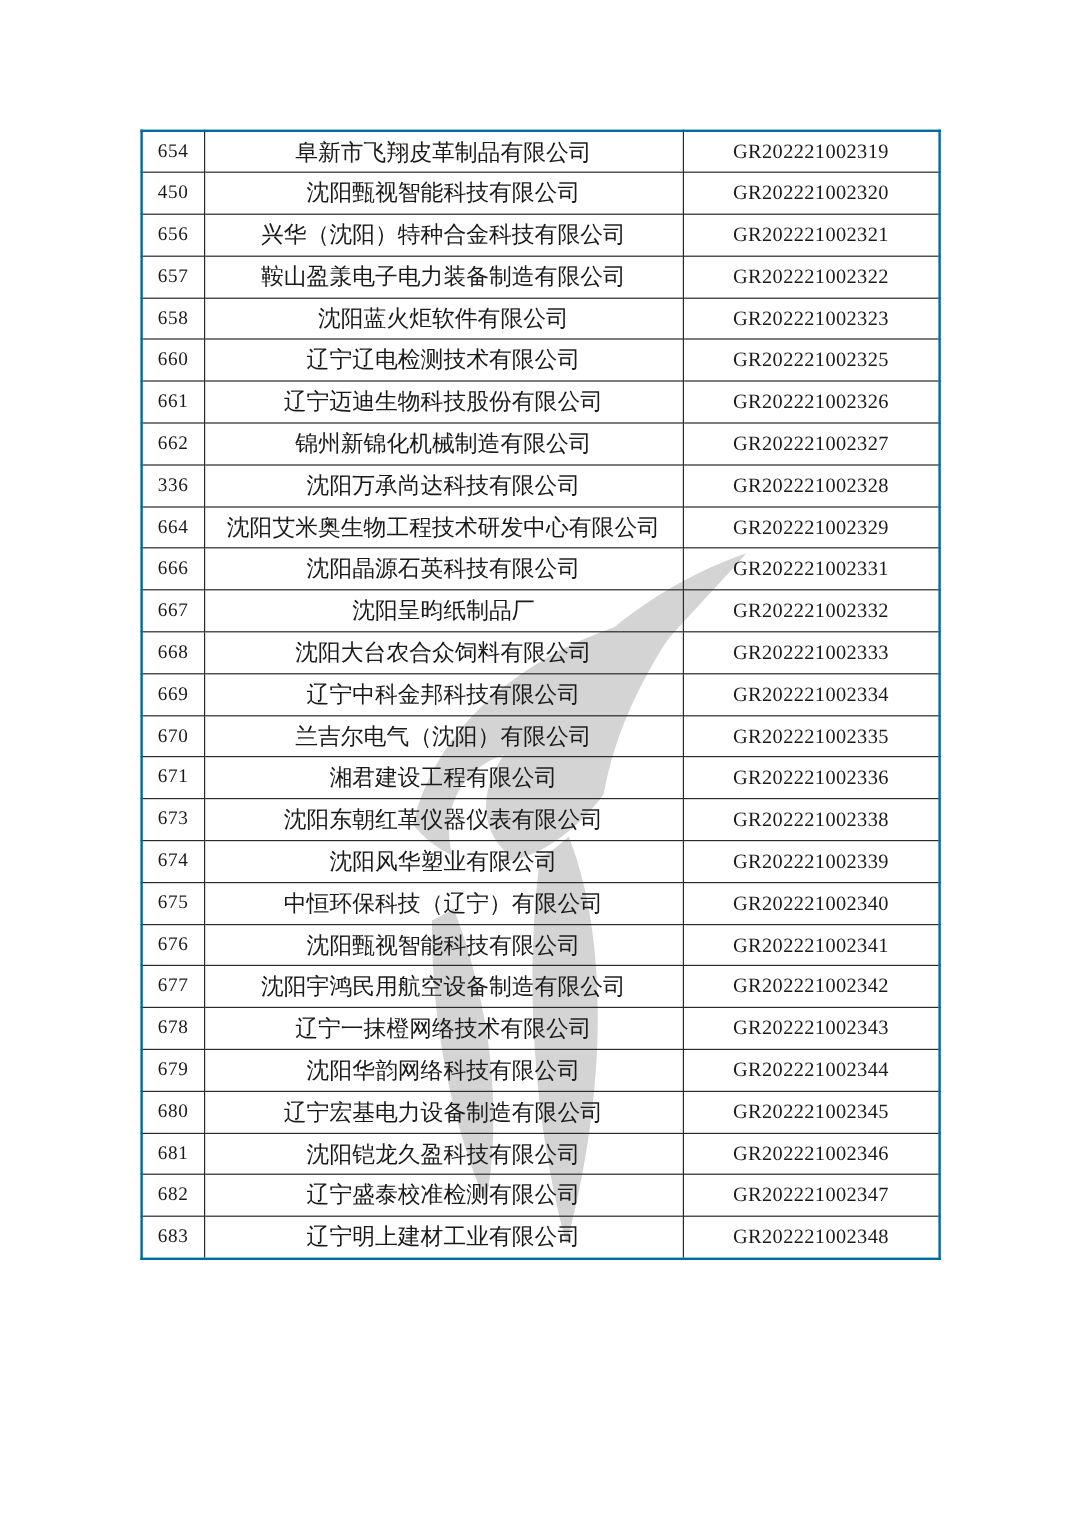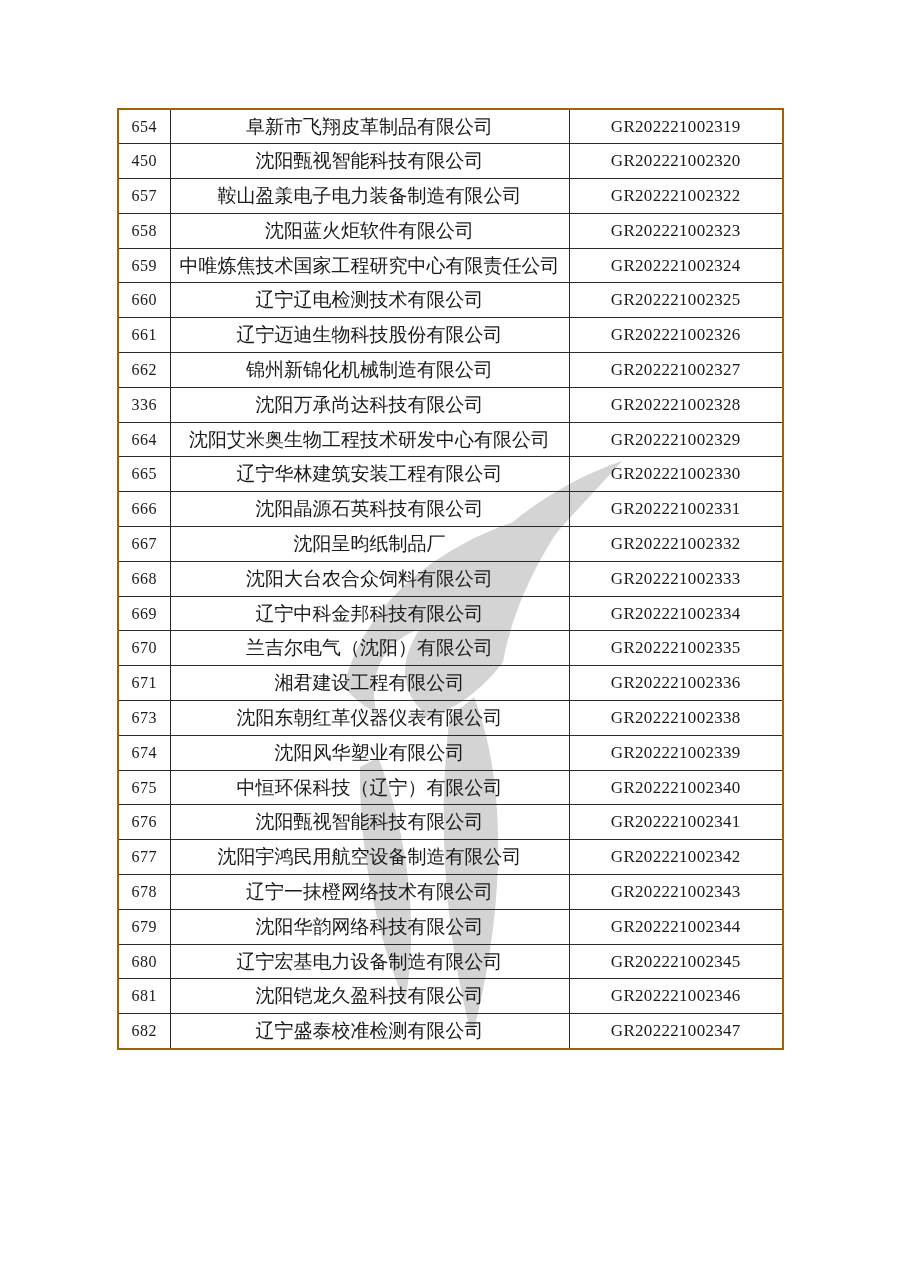--- a/index.html
+++ b/index.html
@@ -30,21 +30,21 @@
   }
   table.roster {
     position: absolute;
     left: 117px;
     top: 108px;
     width: 667px;
     border-collapse: collapse;
     table-layout: fixed;
     z-index: 2;
     background: transparent;
-    border: 2px solid #a16207;
+    border: 2px solid #0369a1;
   }
   table.roster td {
     border: 1px solid #2a2a2a;
     text-align: center;
     vertical-align: middle;
     padding: 0 2px;
     color: #1a1a1a;
     overflow: hidden;
     white-space: nowrap;
   }
@@ -97,35 +97,35 @@
       <td class="no-cell">654</td>
       <td class="company-cell">阜新市飞翔皮革制品有限公司</td>
       <td class="code-cell">GR202221002319</td>
     </tr>
         <tr>
       <td class="no-cell">450</td>
       <td class="company-cell">沈阳甄视智能科技有限公司</td>
       <td class="code-cell">GR202221002320</td>
     </tr>
         <tr>
+      <td class="no-cell">656</td>
+      <td class="company-cell">兴华（沈阳）特种合金科技有限公司</td>
+      <td class="code-cell">GR202221002321</td>
+    </tr>
+        <tr>
       <td class="no-cell">657</td>
       <td class="company-cell">鞍山盈羕电子电力装备制造有限公司</td>
       <td class="code-cell">GR202221002322</td>
     </tr>
         <tr>
       <td class="no-cell">658</td>
       <td class="company-cell">沈阳蓝火炬软件有限公司</td>
       <td class="code-cell">GR202221002323</td>
     </tr>
         <tr>
-      <td class="no-cell">659</td>
-      <td class="company-cell">中唯炼焦技术国家工程研究中心有限责任公司</td>
-      <td class="code-cell">GR202221002324</td>
-    </tr>
-        <tr>
       <td class="no-cell">660</td>
       <td class="company-cell">辽宁辽电检测技术有限公司</td>
       <td class="code-cell">GR202221002325</td>
     </tr>
         <tr>
       <td class="no-cell">661</td>
       <td class="company-cell">辽宁迈迪生物科技股份有限公司</td>
       <td class="code-cell">GR202221002326</td>
     </tr>
         <tr>
@@ -137,25 +137,20 @@
       <td class="no-cell">336</td>
       <td class="company-cell">沈阳万承尚达科技有限公司</td>
       <td class="code-cell">GR202221002328</td>
     </tr>
         <tr>
       <td class="no-cell">664</td>
       <td class="company-cell">沈阳艾米奥生物工程技术研发中心有限公司</td>
       <td class="code-cell">GR202221002329</td>
     </tr>
         <tr>
-      <td class="no-cell">665</td>
-      <td class="company-cell">辽宁华林建筑安装工程有限公司</td>
-      <td class="code-cell">GR202221002330</td>
-    </tr>
-        <tr>
       <td class="no-cell">666</td>
       <td class="company-cell">沈阳晶源石英科技有限公司</td>
       <td class="code-cell">GR202221002331</td>
     </tr>
         <tr>
       <td class="no-cell">667</td>
       <td class="company-cell">沈阳呈昀纸制品厂</td>
       <td class="code-cell">GR202221002332</td>
     </tr>
         <tr>
@@ -221,16 +216,21 @@
         <tr>
       <td class="no-cell">681</td>
       <td class="company-cell">沈阳铠龙久盈科技有限公司</td>
       <td class="code-cell">GR202221002346</td>
     </tr>
         <tr>
       <td class="no-cell">682</td>
       <td class="company-cell">辽宁盛泰校准检测有限公司</td>
       <td class="code-cell">GR202221002347</td>
     </tr>
+        <tr>
+      <td class="no-cell">683</td>
+      <td class="company-cell">辽宁明上建材工业有限公司</td>
+      <td class="code-cell">GR202221002348</td>
+    </tr>
       </tbody>
   </table>
 
 </div>
 
 </body></html>

